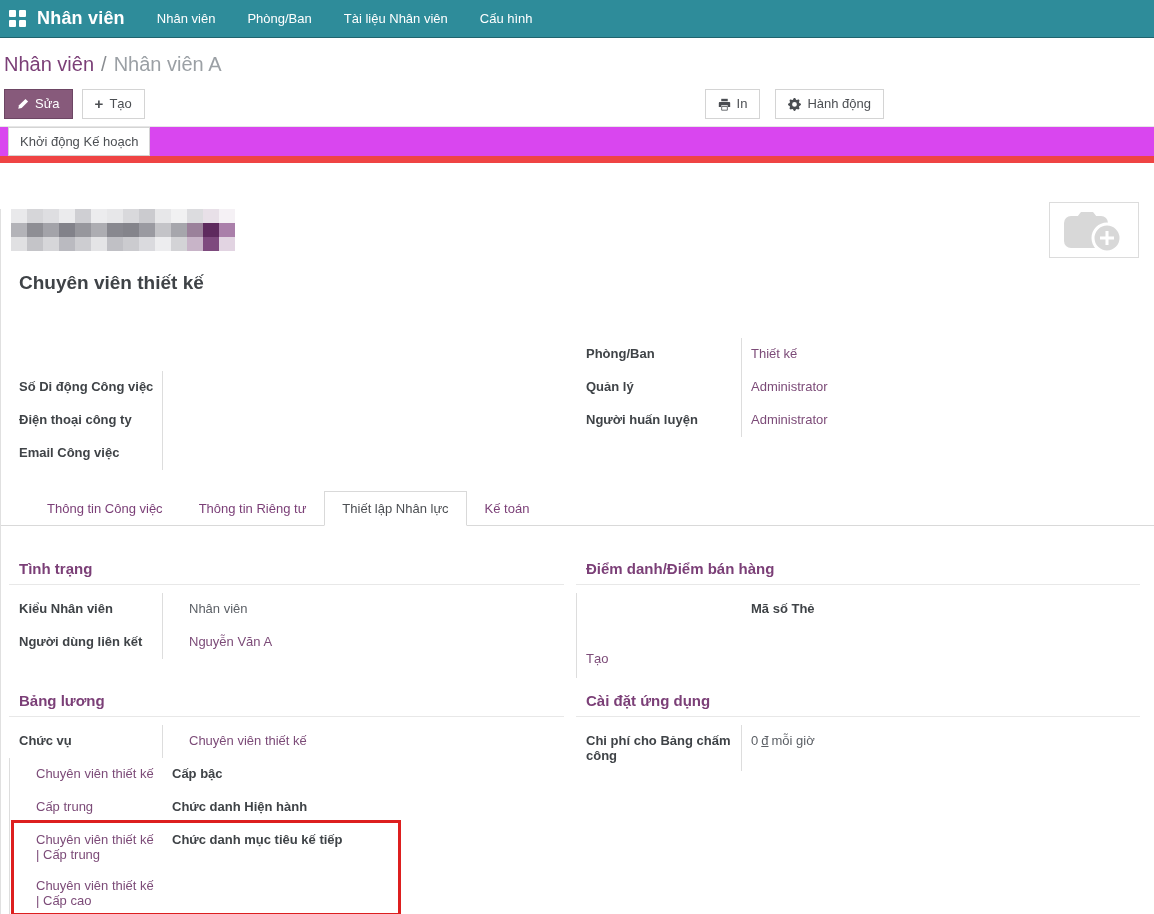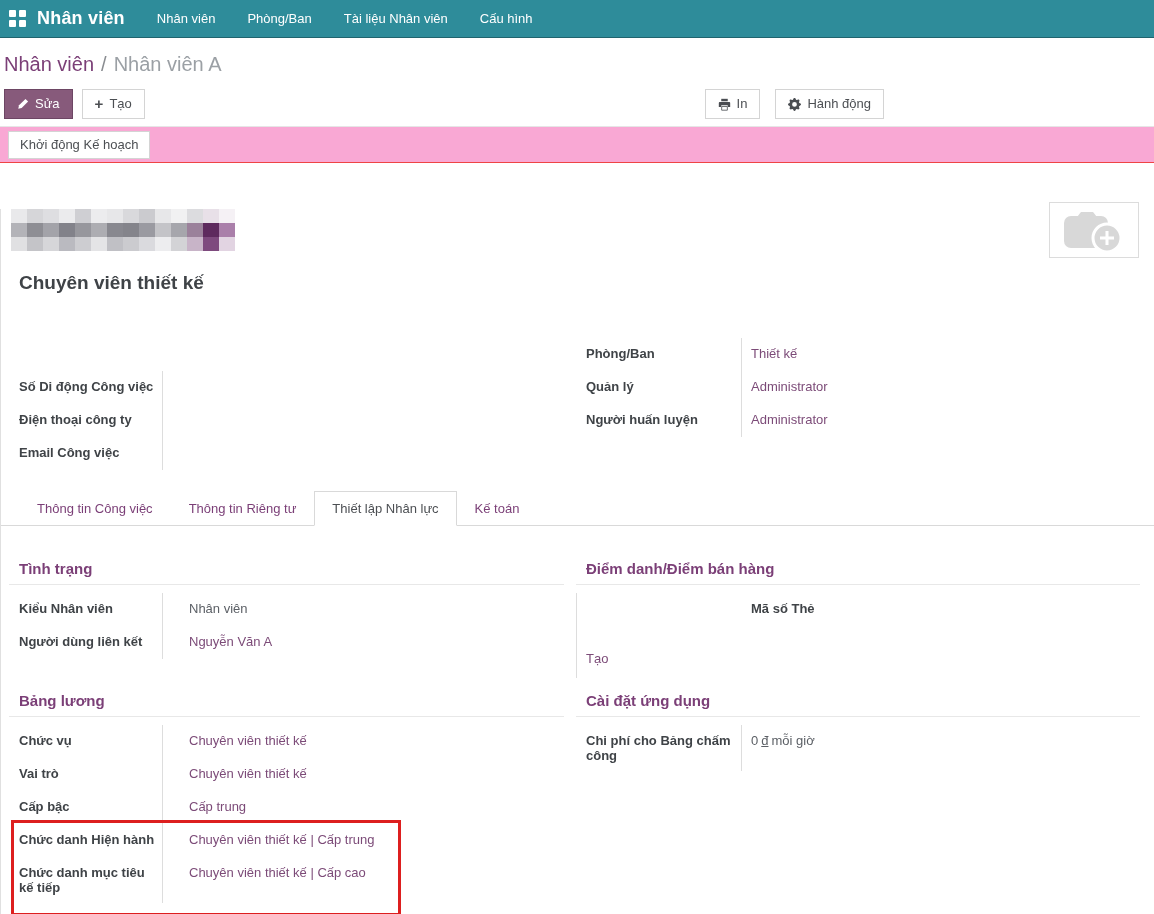--- a/index.html
+++ b/index.html
@@ -33,22 +33,22 @@
          color:#4c4f53; cursor:pointer; display:inline-flex; align-items:center; gap:6px;
          font-family:inherit; line-height:16px; white-space:nowrap; }
   .btn-primary { background:#875a7b; border-color:#6d4664; color:#fff; }
   .left-buttons { display:flex; gap:9px; }
   .right-buttons { margin-left:auto; margin-right:270px; display:flex; gap:15px; }
   .plus-glyph { font-weight:700; font-size:15px; line-height:14px; }
 
   .panel-sep { border-top:1px solid #e6e6e6; margin-top:7px; }
 
   
-  .statusbar { height:36px; display:flex; align-items:center; padding-left:8px;
-               border-bottom:1px solid #ef4444; background:#f9a8d4; }
+  .statusbar { height:36px; display:flex; padding-left:8px;
+               border-bottom:7px solid #ef4444; background:#d946ef; }
   .statusbar .btn { padding:5px 11px; }
 
   
   .sheet { position:relative; height:742px; border-left:1px solid #e0e0e0;
            border-bottom:1px solid #e2e2e2; background:#fff; }
 
   .avatar-box { position:absolute; top:-7px; right:15px; width:90px; height:56px;
                 border:1px solid #dcdcdc; background:#fff; display:flex;
                 align-items:center; justify-content:center; cursor:pointer; z-index:2; }
 
@@ -65,21 +65,21 @@
 
   .o-group { display:grid; grid-template-columns:153px 1fr; }
   .o-group.right { grid-template-columns:165px 1fr; }
   .lbl { font-weight:700; color:#3f4347; padding:8px 6px 8px 10px; min-height:33px; }
   .val { border-left:1px solid #ddd; padding:8px 6px 8px 26px; color:#5c6066; min-height:33px; }
   .o-group.right .val { padding-left:9px; }
   .link { color:#7c4b78; cursor:pointer; }
 
   
   .tabs { display:flex; align-items:center; border-bottom:1px solid #d9d9d9;
-          margin-top:21px; padding-left:18px; height:35px; }
+          margin-top:21px; padding-left:28px; height:35px; }
   .tab { padding:9px 17px; font-size:13px; color:#7b3f77; cursor:pointer;
          border:1px solid transparent; margin-bottom:-1px; }
   .tab.active { color:#4c4f53; background:#fff; border-color:#d9d9d9; border-bottom-color:#fff; }
 
   
   .tab-content { padding:34px 14px 0 8px; display:grid;
                  grid-template-columns:555px 1fr; column-gap:12px; row-gap:14px; }
   .o-section h2 { margin:0 0 8px 0; font-size:15px; font-weight:700; color:#7b3f77;
                   padding:0 0 7px 10px; border-bottom:1px solid #e8e8e8; }
   .gen-cell { padding-top:25px; padding-bottom:12px; }
@@ -258,21 +258,20 @@
         <div class="lbl">Mã số Thẻ</div>
         <div class="val gen-cell"><span class="link">Tạo</span></div>
       </div>
     </div>
 
     <div class="o-section payroll-section">
       <h2>Bảng lương</h2>
       <div class="o-group">
         <div class="lbl">Chức vụ</div>
         <div class="val"><span class="link">Chuyên viên thiết kế</span></div>
-        <div class="lbl">Vai trò</div>
         <div class="val"><span class="link">Chuyên viên thiết kế</span></div>
         <div class="lbl">Cấp bậc</div>
         <div class="val"><span class="link">Cấp trung</span></div>
         <div class="lbl">Chức danh Hiện hành</div>
         <div class="val"><span class="link">Chuyên viên thiết kế | Cấp trung</span></div>
         <div class="lbl">Chức danh mục tiêu kế tiếp</div>
         <div class="val"><span class="link">Chuyên viên thiết kế | Cấp cao</span></div>
       </div>
       <div class="highlight-box"></div>
     </div>

